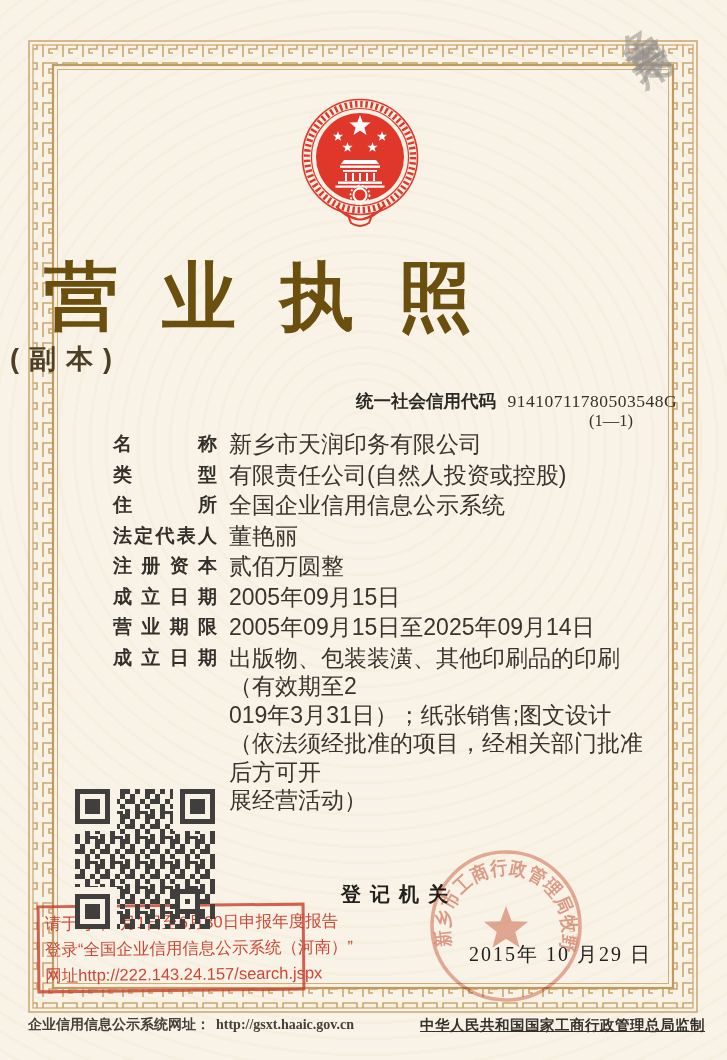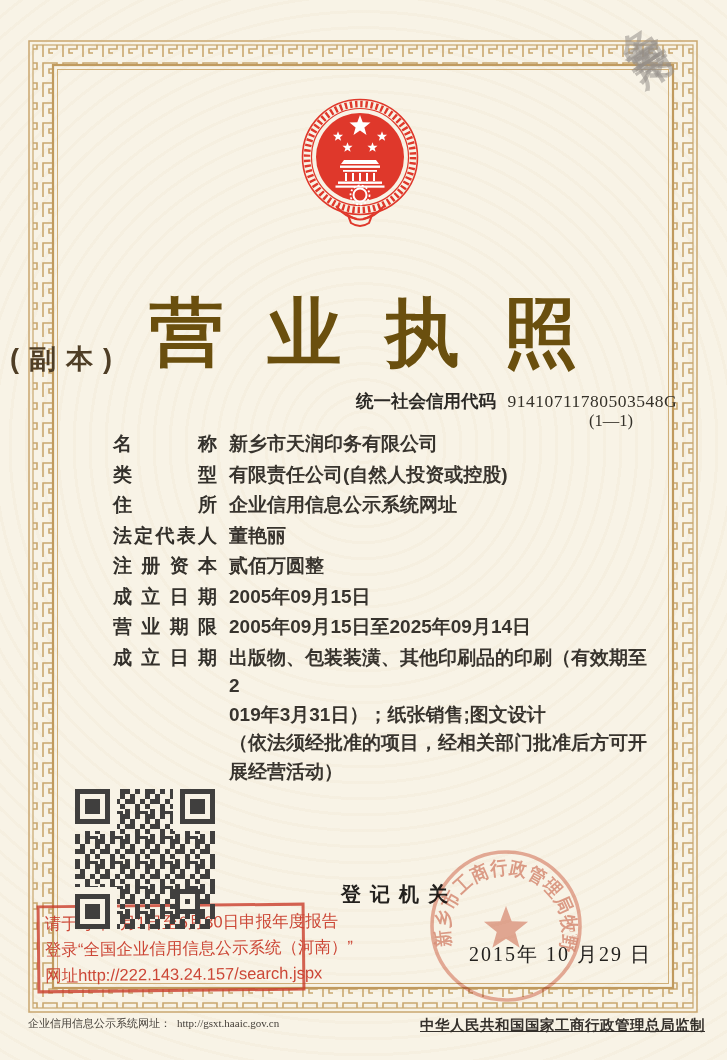--- a/index.html
+++ b/index.html
@@ -18,26 +18,25 @@
     position:absolute;left:586px;top:4px;
     writing-mode:vertical-rl;
     transform:rotate(-33deg);transform-origin:top center;
     font-size:40px;font-weight:600;letter-spacing:8px;
     color:rgba(147,142,136,.55);
     pointer-events:none;
   }
   .emblem{position:absolute;left:299px;top:94px;}
   .title{
     position:absolute;top:248px;left:0;width:727px;
-    text-align:center;
+    text-align:left;
     font-size:74px;font-weight:800;
     letter-spacing:44px;text-indent:44px;
     color:#6a4f0e;
     font-family:"Liberation Sans", sans-serif;
-    margin-top:36px;
   }
   .subtitle{
     position:absolute;top:341px;left:0;width:727px;
     text-align:left;
     font-size:27px;font-weight:600;
     letter-spacing:10px;text-indent:10px;
     color:#4f3e26;
   }
   .credit-line{position:absolute;top:389px;left:356px;white-space:nowrap;}
   .credit-label{font-weight:700;font-size:17.5px;color:#2b2925;}
@@ -46,23 +45,22 @@
   .fields{position:absolute;top:433px;left:113px;width:540px;}
   .frow{display:flex;align-items:flex-start;height:30.5px;}
   .frow.tall{height:auto;}
   .flabel{
     display:inline-block;width:104px;flex:0 0 104px;
     font-size:19px;font-weight:700;color:#33302b;
     text-align:justify;text-align-last:justify;
     line-height:22px;
   }
   .fvalue{
-    margin-left:12px;font-size:19px;color:#38342e;line-height:22px;
+    margin-left:12px;font-size:23px;color:#38342e;line-height:22px;
     white-space:pre-line;
-    font-weight:bold;
   }
   .frow.tall .fvalue{line-height:28.5px;margin-top:-3px;}
   .qr{position:absolute;left:75px;top:789px;}
   .stamp-box{
     position:absolute;left:37px;top:904px;width:252px;height:80px;
     border:3px solid rgba(201,60,42,.8);
     transform:rotate(-.6deg);
     padding:2px 5px 0 5px;
     color:#cc4736;
     font-size:16.5px;line-height:26px;font-weight:500;
@@ -75,21 +73,21 @@
   .reg-date{
     position:absolute;left:469px;top:941px;
     font-size:20px;color:#23211e;letter-spacing:2px;white-space:nowrap;
     font-family:"Liberation Serif", serif;
   }
   .seal{position:absolute;left:426px;top:845px;mix-blend-mode:multiply;opacity:.9;pointer-events:none;}
   .footer{
     position:absolute;top:1016px;left:28px;right:22px;
     display:flex;justify-content:space-between;align-items:flex-start;
   }
-  .footer-left{font-size:11px;color:#45403a;}
+  .footer-left{font-size:14px;color:#45403a;font-weight:bold;}
   .footer-left .url{font-family:"Liberation Serif", serif;margin-left:6px;}
   .footer-right{font-size:14.5px;font-weight:600;color:#35312c;letter-spacing:.5px;text-decoration:underline;}
 </style>
 </head>
 <body>
 
 <div class="page">
 
   <svg class="frame" width="727" height="1060" viewBox="0 0 727 1060">
     <defs>
@@ -157,21 +155,21 @@
     <div class="frow">
       <span class="flabel">名称</span>
       <span class="fvalue">新乡市天润印务有限公司</span>
     </div>
     <div class="frow">
       <span class="flabel">类型</span>
       <span class="fvalue">有限责任公司(自然人投资或控股)</span>
     </div>
     <div class="frow">
       <span class="flabel">住所</span>
-      <span class="fvalue">企业信用信息公示系统网址</span>
+      <span class="fvalue">全国企业信用信息公示系统</span>
     </div>
     <div class="frow">
       <span class="flabel">法定代表人</span>
       <span class="fvalue">董艳丽</span>
     </div>
     <div class="frow">
       <span class="flabel">注册资本</span>
       <span class="fvalue">贰佰万圆整</span>
     </div>
     <div class="frow">

